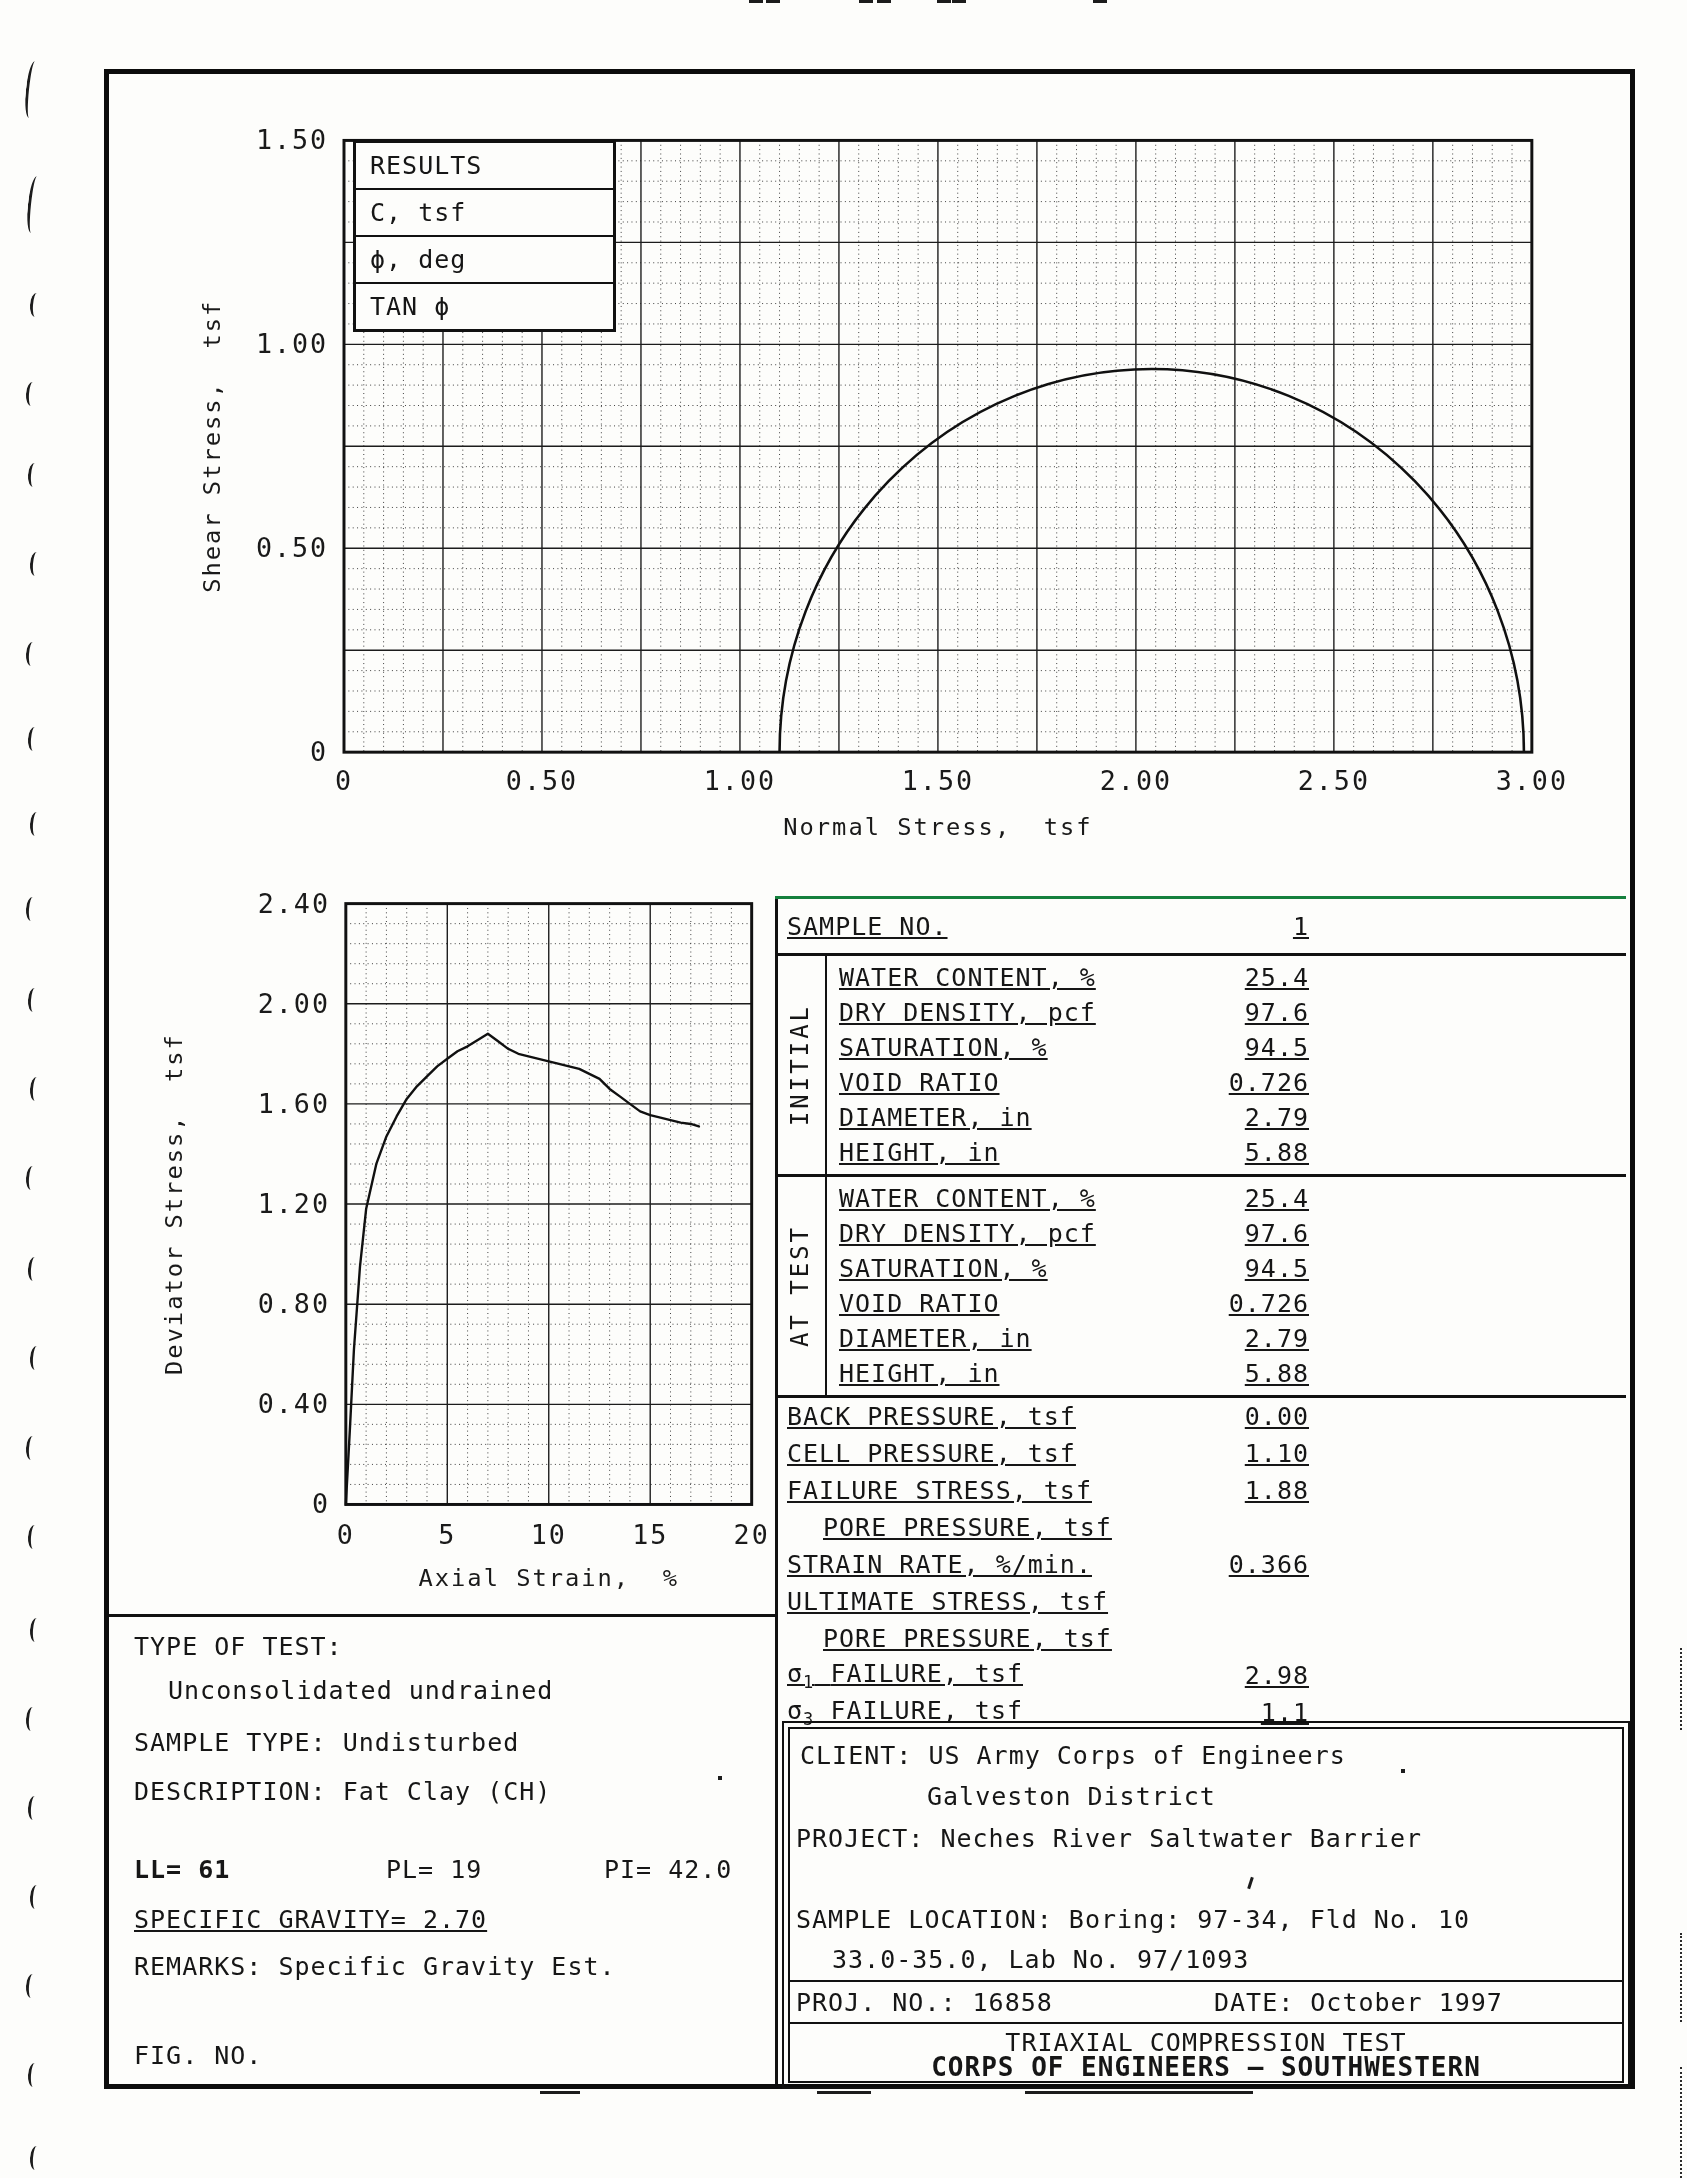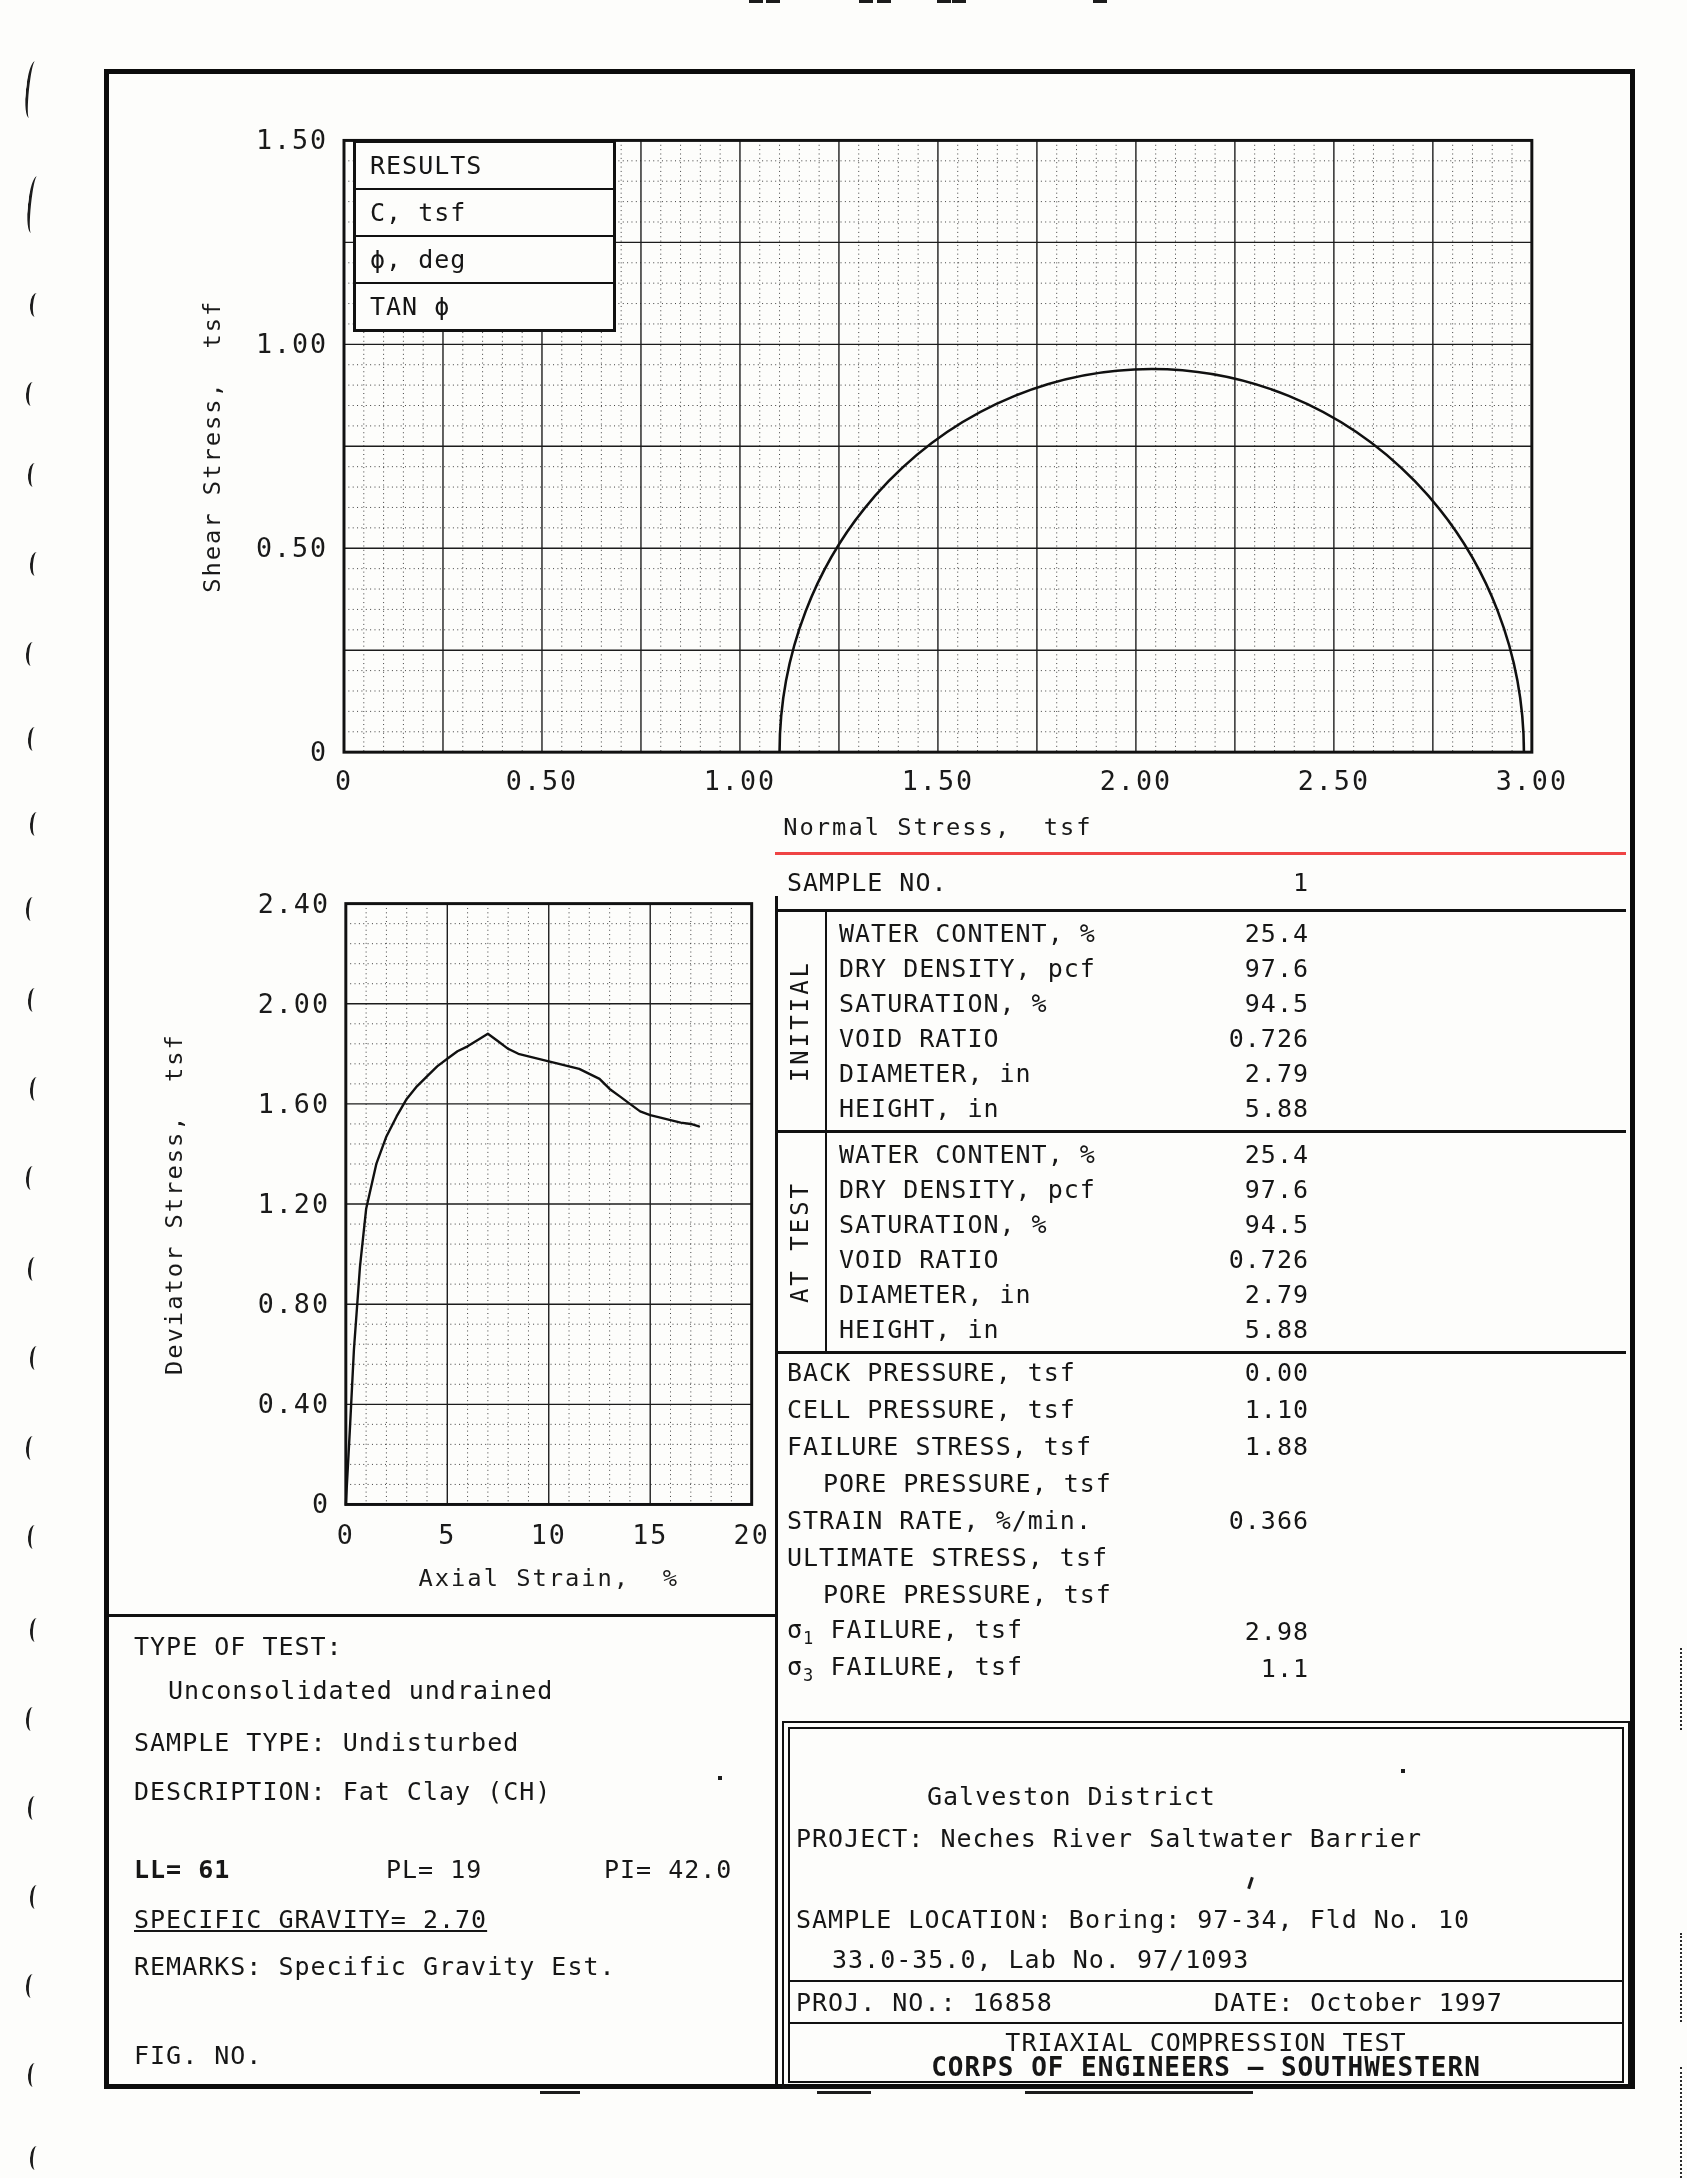--- a/index.html
+++ b/index.html
@@ -11,22 +11,22 @@
   svg text{fill:#1a1a1a;font-family:"DejaVu Sans Mono","DejaVu Sans",monospace;}
 
   
   .results-box{position:absolute;left:353px;top:140px;width:257px;background:#fdfdfb;
         border:3px solid #111;z-index:5;}
   .results-row{height:45px;line-height:45px;padding-left:14px;font-size:25px;letter-spacing:1px;
         border-bottom:2px solid #111;}
   .results-row:last-child{border-bottom:none;}
 
   
-  .sample-table{position:absolute;left:775px;top:852px;width:851px;height:820px;
-        border-top:3px solid #ef4444;font-size:25px;letter-spacing:1px;}
+  .sample-table{position:absolute;left:775px;top:896px;width:851px;height:820px;
+        border-top:3px solid #15803d;font-size:25px;letter-spacing:1px;text-decoration:underline;}
   .st-header{height:54px;display:flex;align-items:center;border-bottom:3px solid #111;}
   .st-section{height:218px;display:flex;border-bottom:3px solid #111;}
   .st-group{width:50px;border-right:2px solid #111;position:relative;}
   .st-group span{position:absolute;left:50%;top:50%;transform:translate(-50%,-50%) rotate(-90deg);
         white-space:nowrap;letter-spacing:3px;font-size:24px;}
   .st-rows{flex:1;display:flex;flex-direction:column;justify-content:space-evenly;padding:4px 0;}
   .st-bottom{display:flex;flex-direction:column;}
   .trow{display:flex;align-items:center;height:36px;}
   .st-bottom .trow{height:37px;}
   .tlab{flex:1;padding-left:12px;white-space:nowrap;}
@@ -364,20 +364,21 @@
   <div class="info-line" style="left:134px;top:1777px;">DESCRIPTION: Fat Clay (CH)</div>
   <div class="info-line" style="left:134px;top:1855px;font-weight:bold;">LL= 61</div>
   <div class="info-line" style="left:386px;top:1855px;">PL= 19</div>
   <div class="info-line" style="left:604px;top:1855px;">PI= 42.0</div>
   <div class="info-line" style="left:134px;top:1905px;text-decoration:underline;">SPECIFIC GRAVITY= 2.70</div>
   <div class="info-line" style="left:134px;top:1952px;">REMARKS: Specific Gravity Est.</div>
   <div class="info-line" style="left:134px;top:2041px;">FIG. NO.</div>
 
   <div class="client-box">
     <div class="client-inner">
+      <div class="cb-line" style="left:10px;top:12px;">CLIENT: US Army Corps of Engineers</div>
       <div class="cb-line" style="left:93px;top:53px;margin-left:44px;">Galveston District</div>
       <div class="cb-line" style="left:6px;top:95px;">PROJECT: Neches River Saltwater Barrier</div>
       <div class="cb-line" style="left:6px;top:176px;">SAMPLE LOCATION: Boring: 97-34, Fld No. 10</div>
       <div class="cb-line" style="left:42px;top:216px;">33.0-35.0, Lab No. 97/1093</div>
       <div class="cb-rule" style="top:251px;"></div>
       <div class="cb-line" style="left:6px;top:259px;">PROJ. NO.: 16858</div>
       <div class="cb-line" style="left:424px;top:259px;">DATE: October 1997</div>
       <div class="cb-rule" style="top:293px;"></div>
       <div class="cb-center" style="top:299px;">TRIAXIAL COMPRESSION TEST</div>
       <div class="cb-center cb-org" style="top:323px;">CORPS OF ENGINEERS – SOUTHWESTERN</div>

